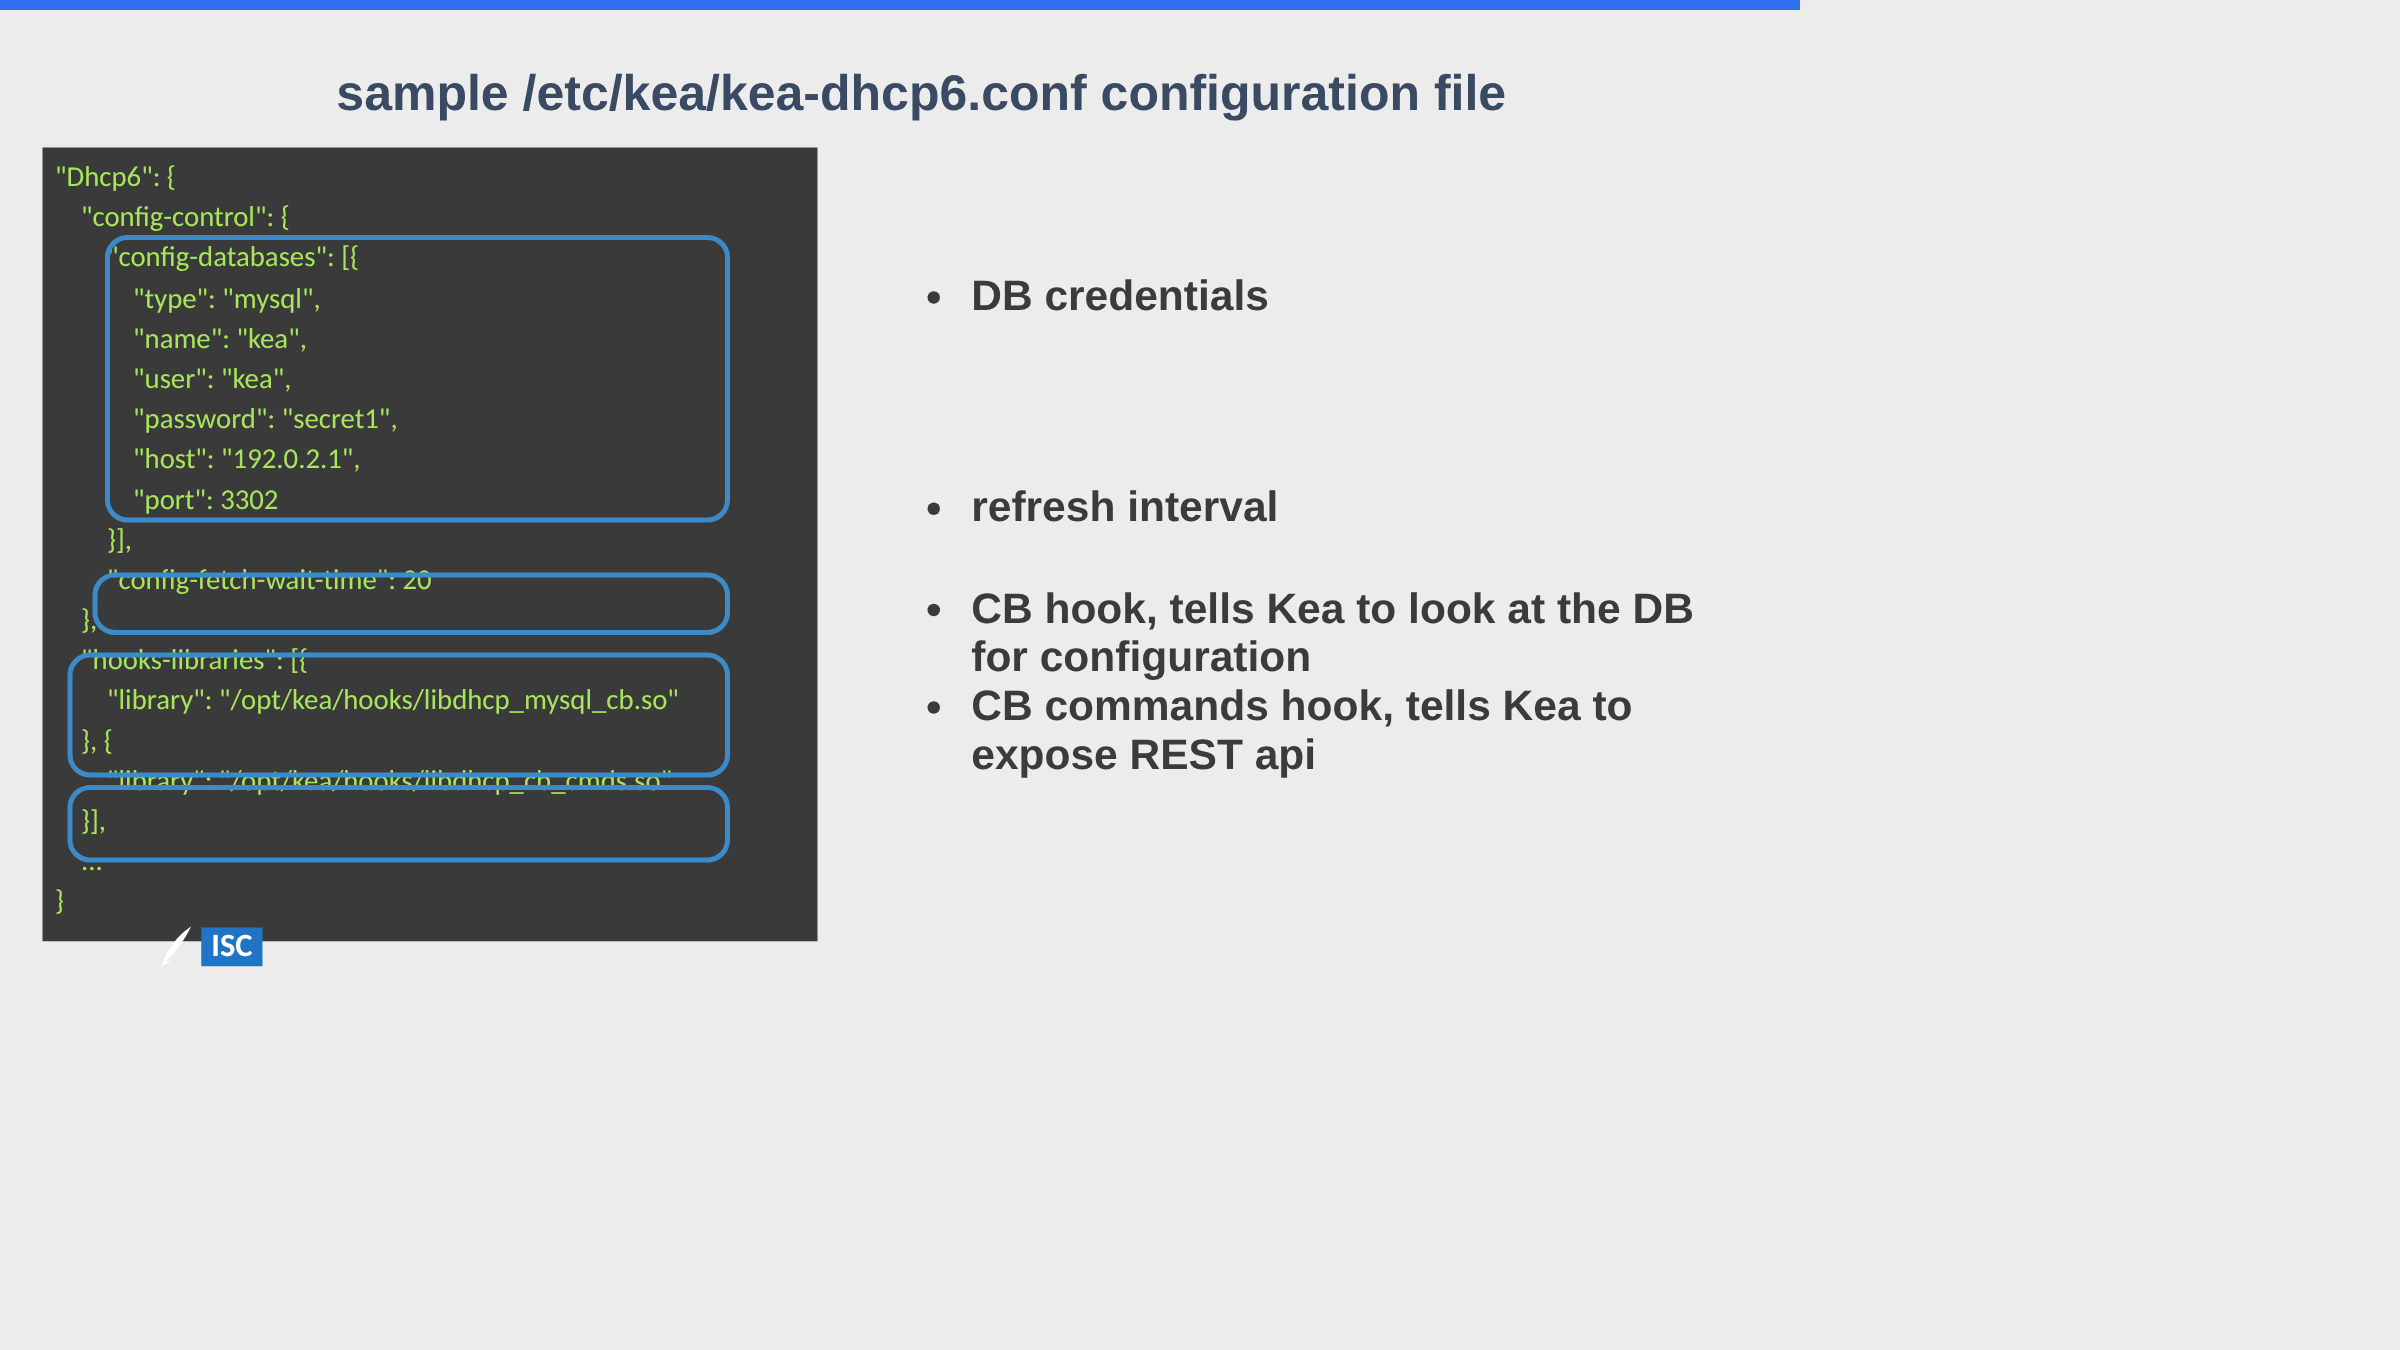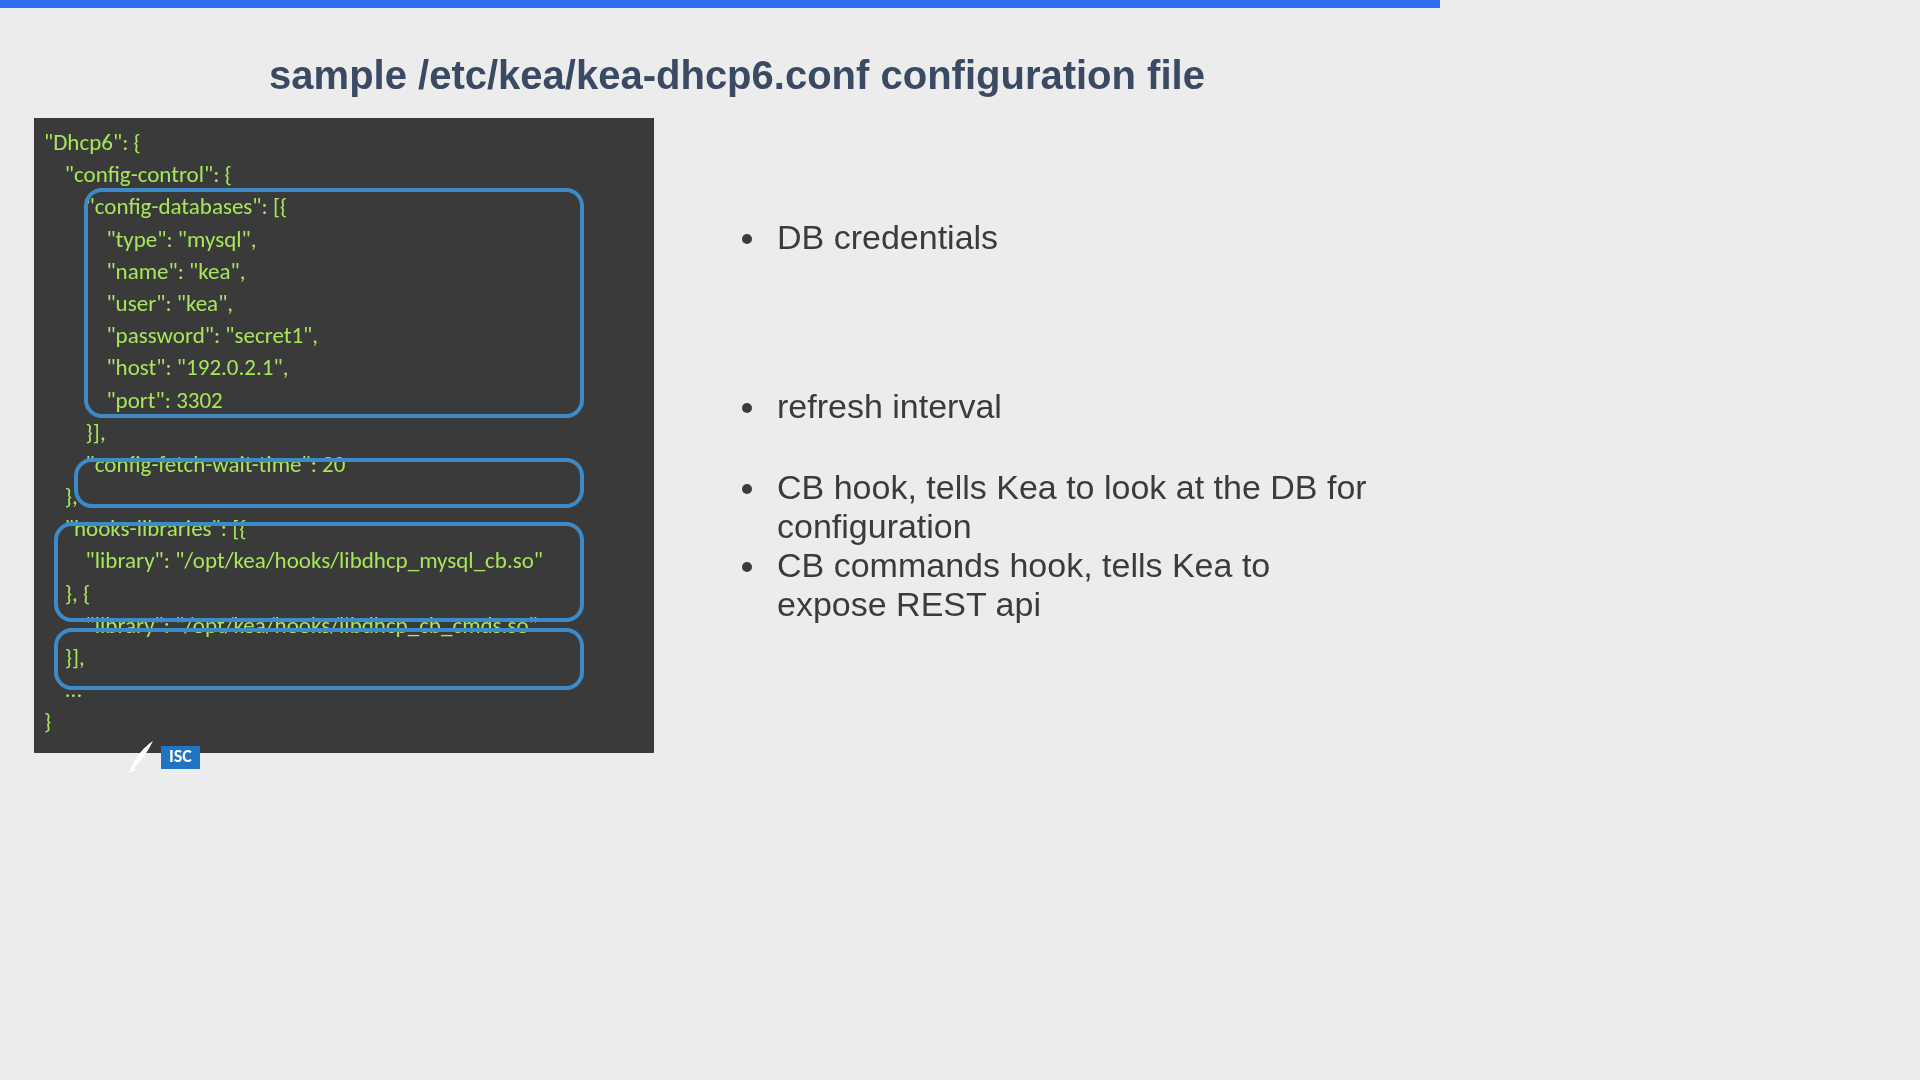--- a/index.html
+++ b/index.html
@@ -59,37 +59,37 @@
     bottom: -22px;
     display: flex;
     align-items: center;
     color: white;
   }
   .logo svg { margin-right: 6px; }
   .logo-box {
     background: #1f74c5;
     color: white;
     font-weight: 700;
-    font-size: 18px;
+    font-size: 26px;
     padding: 1px 8px 4px 8px;
     line-height: 1;
   }
   .bullets {
     margin-left: 85px;
     margin-top: 100px;
     width: 650px;
     color: #3b3b3b;
     font-size: 34px;
   }
   .bullets ul {
     list-style: disc;
     padding-left: 30px;
     margin: 0;
   }
-  .bullets li { padding-left: 8px; }
+  .bullets li { padding-left: 8px; font-weight: bold; }
   .gap-lg { margin-bottom: 130px; }
   .gap-md { margin-bottom: 42px; }
   .gap-sm { }
 </style>
 </head>
 <body>
 
 <div class="topbar"></div>
 
 <h1 class="title">sample /etc/kea/kea-dhcp6.conf configuration file</h1>

